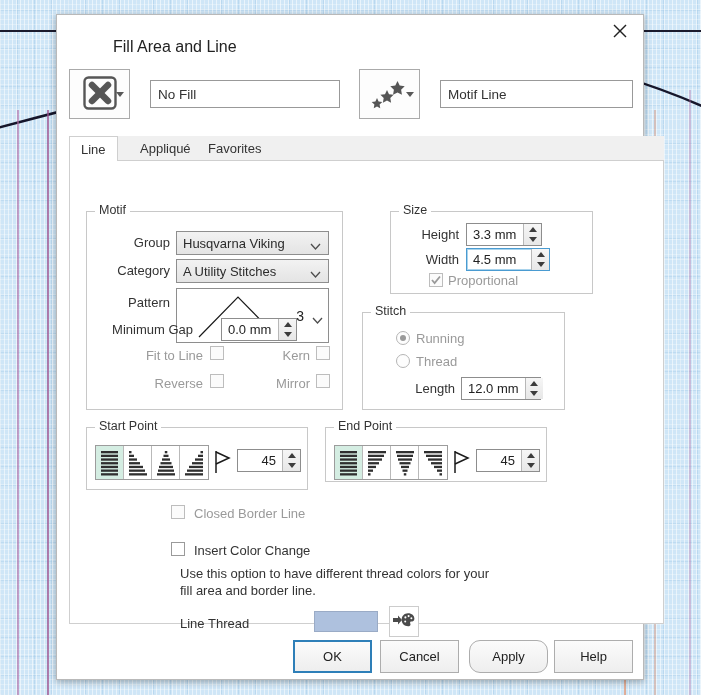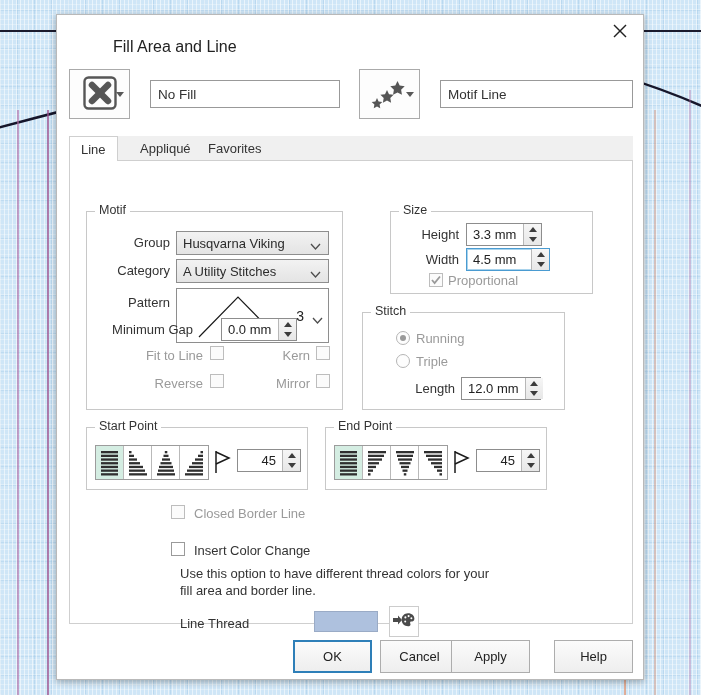--- a/index.html
+++ b/index.html
@@ -110,20 +110,21 @@
   #line-icon-button { left: 290px; top: 0px; }
   #line-name-box   { left: 371px; top: 11px; width: 193px; }
 
   
   #tabstrip {
     position: absolute;
     left: 12px;
     top: 121px;
     width: 564px;
     height: 488px;
+    padding-left: 31px;
   }
   .tab-headers {
     position: absolute;
     left: 0; top: 0;
     width: 100%;
     height: 25px;
     background: #f0f0f0;
     border-bottom: 1px solid #cfcfcf;
     box-sizing: border-box;
   }
@@ -169,21 +170,21 @@
     background: #fff;
     padding: 0 4px;
     font-size: 12.5px;
     color: #333;
   }
 
   #grp-motif { left: 16px; top: 50px; width: 257px; height: 199px; }
   #grp-size  { left: 292px; top: 50px; width: 203px; height: 83px; margin-left: 28px; }
   #grp-stitch{ left: 292px; top: 151px; width: 203px; height: 98px; }
   #grp-start { left: 16px; top: 266px; width: 222px; height: 63px; }
-  #grp-end   { left: 255px; top: 266px; width: 222px; height: 63px; }
+  #grp-end   { left: 255px; top: 266px; width: 222px; height: 55px; }
 
   .lbl {
     position: absolute;
     font-size: 13px;
     color: #333;
     text-align: right;
     white-space: nowrap;
   }
   .lbl.disabled { color: #9a9a9a; }
 
@@ -359,21 +360,21 @@
     font-size: 13px;
     color: #222;
     display: flex;
     align-items: center;
     justify-content: center;
     cursor: default;
   }
   .btn.default { border: 2px solid #2e7fb8; }
   #btn-ok     { left: 236px; width: 79px; }
   #btn-cancel { left: 323px; width: 79px; }
-  #btn-apply  { left: 394px; width: 79px; }
+  #btn-apply  { left: 412px; width: 79px; border-radius: 11px; }
   #btn-help   { left: 497px; width: 79px; }
 </style>
 </head>
 <body>
 
 <div id="bg">
   <svg id="bg-art" width="701" height="695" viewBox="0 0 701 695">
     <line x1="0" y1="31" x2="701" y2="31" stroke="#1c1c2e" stroke-width="2"></line>
     <path d="M -10 130 C 120 95, 260 60, 360 47 C 470 36, 600 60, 711 110" fill="none" stroke="#16162b" stroke-width="2.5"></path>
     <line x1="18" y1="110" x2="18" y2="695" stroke="#b86ea6" stroke-width="1.6" opacity="0.75"></line>
@@ -523,21 +524,21 @@
 
       <div class="group" id="grp-stitch">
         <div class="legend">Stitch</div>
 
         <div class="rb" style="left:33px; top:18px;">
             <span class="dot"></span>
           </div>
         <div class="lbl disabled" style="left:53px; top:18px; width:80px; text-align:left;">Running</div>
 
         <div class="rb" style="left:33px; top:41px;"></div>
-        <div class="lbl disabled" style="left:53px; top:41px; width:80px; text-align:left;">Triple</div>
+        <div class="lbl disabled" style="left:53px; top:41px; width:80px; text-align:left;">Thread</div>
 
         <div class="lbl" style="left:30px; top:68px; width:62px;">Length</div>
         <div class="spin" style="left:98px; top:64px; width:80px;">
           <span class="val">12.0 mm</span>
           <span class="arrows">
               <span class="up"></span>
               <span class="dn"></span>
             </span>
         </div>
       </div>

